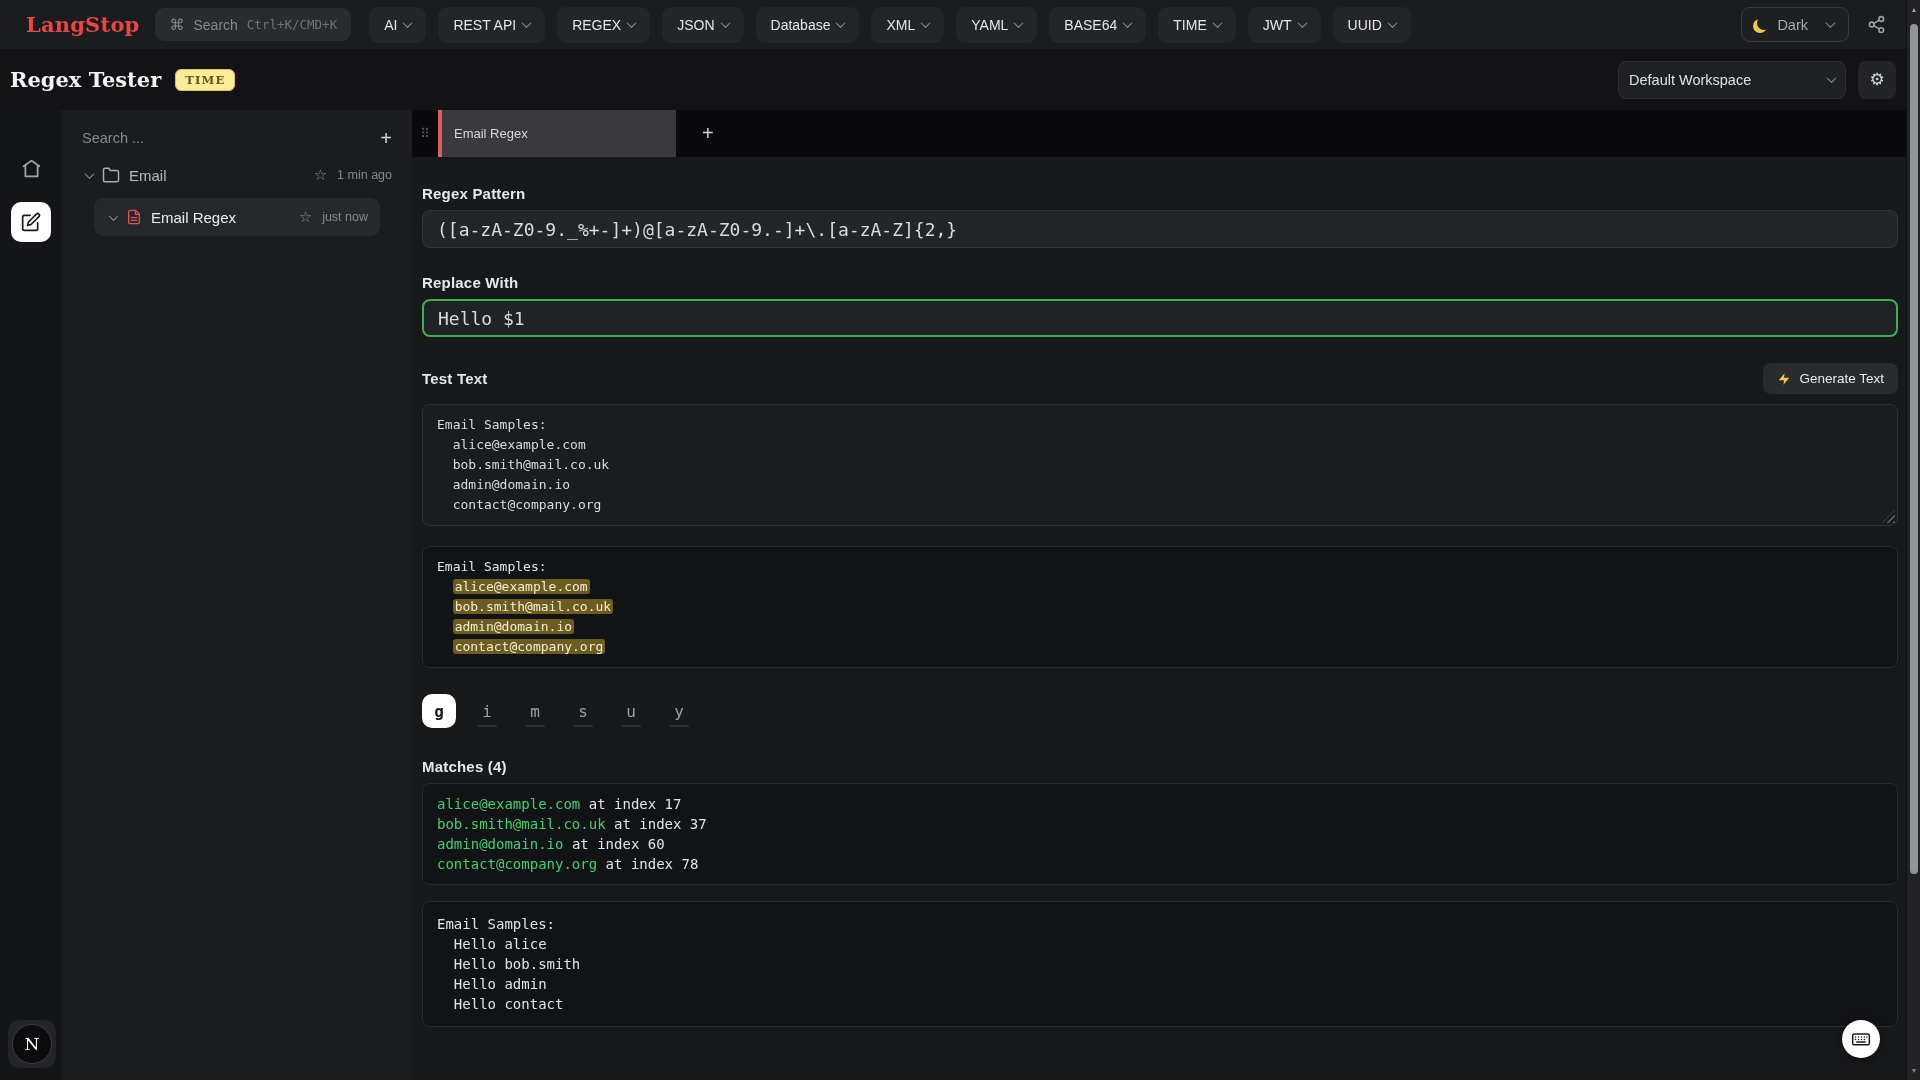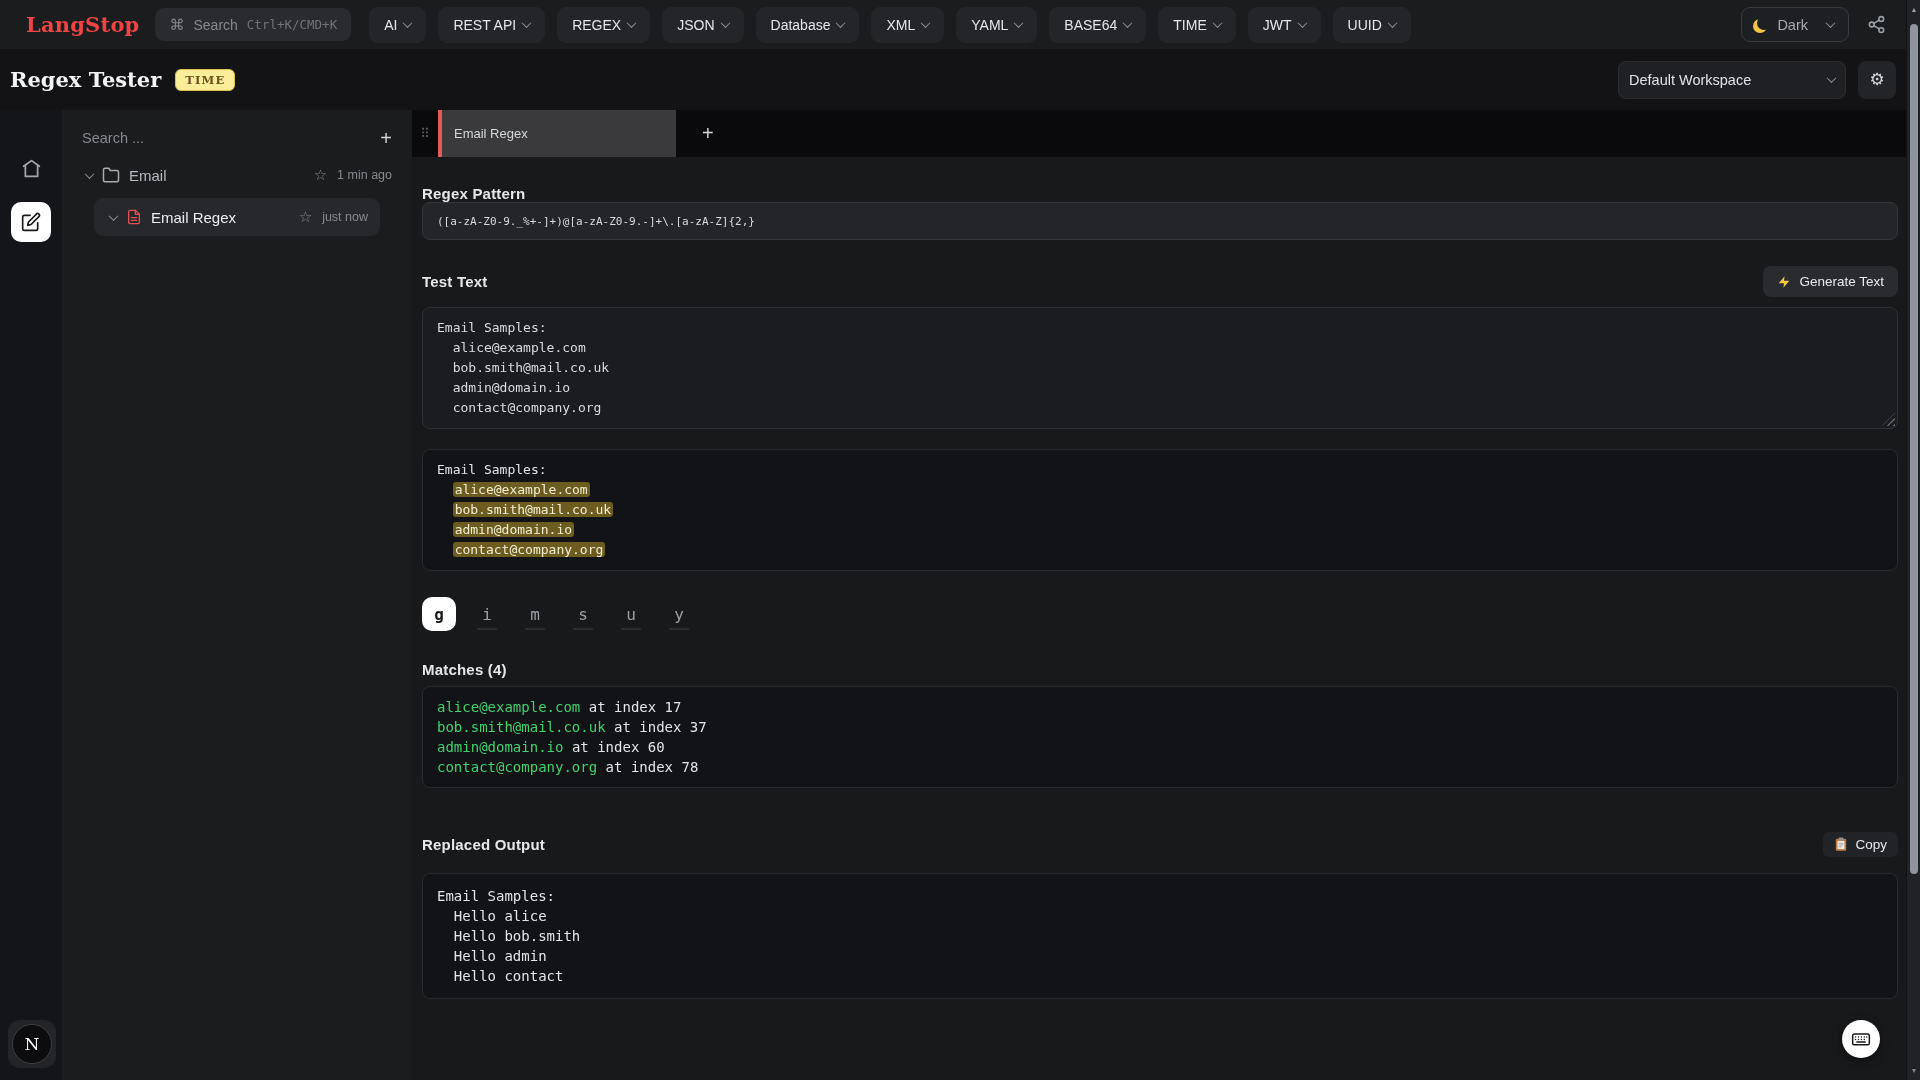--- a/index.html
+++ b/index.html
@@ -58,21 +58,21 @@
 
   
   .main { flex:1; display:flex; flex-direction:column; background:#18191b; min-width:0; }
   .tabstrip { height:47px; background:#0a0a0c; display:flex; align-items:stretch; }
   .drag-handle { width:26px; display:flex; align-items:center; justify-content:center; color:#54575c; font-size:13px; cursor:grab; }
   .tab { width:238px; background:#3a3a3d; border-left:4px solid #e15b5b; display:flex; align-items:center; padding-left:12px; font-size:13px; color:#d5d8db; cursor:pointer; }
   .newtab { background:none; border:none; color:#d2d5d9; font-size:20px; margin-left:26px; cursor:pointer; }
 
   .content { flex:1; padding:28px 22px 15px 10px; overflow:hidden; }
   .lbl { font-size:15px; font-weight:700; color:#e5e7ea; letter-spacing:.2px; }
-  .text-input { display:block; width:100%; height:38px; background:#242528; border:1px solid #343539; border-radius:8px; color:#d9dcdf; font-family:"DejaVu Sans Mono", monospace; font-size:11px; padding:0 14px; outline:none; }
+  .text-input { display:block; width:100%; height:38px; background:#242528; border:1px solid #343539; border-radius:8px; color:#d9dcdf; font-family:"DejaVu Sans Mono", monospace; font-size:18px; padding:0 14px; margin-top:8px; outline:none; }
   .text-input.green { border:2px solid #3fae4f; background:#202226; }
   .sec { margin-top:26px; }
   .row-head { display:flex; align-items:center; justify-content:space-between; }
   .gen-btn { display:flex; align-items:center; gap:8px; background:#2a2b2f; border:none; border-radius:8px; padding:8px 14px; color:#e8eaed; font-size:13.5px; font-family:inherit; cursor:pointer; }
   .ta-wrap { position:relative; margin-top:10px; }
   textarea.code { display:block; width:100%; height:122px; background:#1b1c1f; border:1px solid #303136; border-radius:8px; color:#d9dcdf; font-family:"DejaVu Sans Mono", monospace; font-size:13px; line-height:20px; padding:10px 14px; resize:none; outline:none; }
   .grip { position:absolute; right:3px; bottom:3px; width:13px; height:13px; clip-path:polygon(100% 0,100% 100%,0 100%); background:repeating-linear-gradient(135deg, transparent 0 3px, #5c5f65 3px 4.6px); cursor:nwse-resize; }
   .darkbox { background:#121317; border:1px solid #2a2b30; border-radius:8px; padding:10px 14px; font-family:"DejaVu Sans Mono", monospace; font-size:13px; line-height:20px; color:#e2e4e7; }
   .preview-box { margin-top:20px; }
   .hline { padding-left:2ch; }
@@ -251,20 +251,24 @@
             <span>Email Regex</span>
           </div>
         <button class="newtab"><span>+</span></button>
       </div>
 
       <div class="content">
 
         <div class="lbl">Regex Pattern</div>
         <input class="text-input" type="text" value="([a-zA-Z0-9._%+-]+)@[a-zA-Z0-9.-]+\.[a-zA-Z]{2,}" style="">
 
+        <div class="sec">
+          <div class="lbl">Replace With</div>
+          <input class="text-input green" type="text" value="Hello $1" style="">
+        </div>
 
         <div class="sec">
           <div class="row-head">
             <div class="lbl">Test Text</div>
             <button class="gen-btn">
               <svg width="14" height="14" viewBox="0 0 24 24">
                   <polygon points="13 2 3 14 12 14 11 22 21 10 12 10 13 2" fill="#f6c945"></polygon>
                 </svg>
               <span>Generate Text</span>
             </button>
@@ -299,34 +303,20 @@
         <div class="match-sec">
           <div class="lbl">Matches (4)</div>
           <div class="darkbox match-box">
             <div><span class="mtext">alice@example.com</span> <span>at index 17</span></div>
             <div><span class="mtext">bob.smith@mail.co.uk</span> <span>at index 37</span></div>
             <div><span class="mtext">admin@domain.io</span> <span>at index 60</span></div>
             <div><span class="mtext">contact@company.org</span> <span>at index 78</span></div>
           </div>
         </div>
 
-        <div class="row-head rep-head">
-          <div class="lbl">Replaced Output</div>
-          <button class="copy-btn">
-            <svg width="14" height="15" viewBox="0 0 24 26">
-                <rect x="3" y="3" width="18" height="21" rx="2" fill="#c07b43"></rect>
-                <rect x="6" y="7" width="12" height="14" fill="#efece2"></rect>
-                <rect x="8" y="1" width="8" height="5" rx="1" fill="#8f9296"></rect>
-                <line x1="8" y1="11" x2="16" y2="11" stroke="#8f9296" stroke-width="1.4"></line>
-                <line x1="8" y1="14" x2="16" y2="14" stroke="#8f9296" stroke-width="1.4"></line>
-                <line x1="8" y1="17" x2="13" y2="17" stroke="#8f9296" stroke-width="1.4"></line>
-              </svg>
-            <span>Copy</span>
-          </button>
-        </div>
         <div class="darkbox output-box">Email Samples:
   Hello alice
   Hello bob.smith
   Hello admin
   Hello contact</div>
 
       </div>
     </main>
   </div>
 

